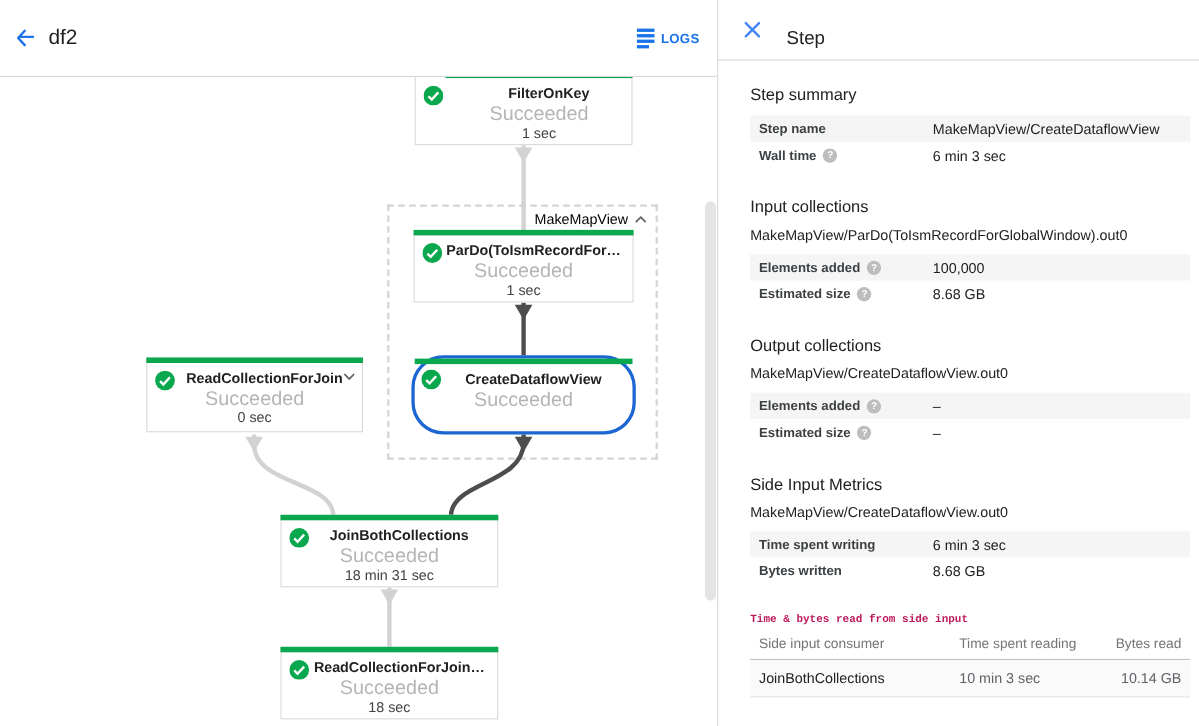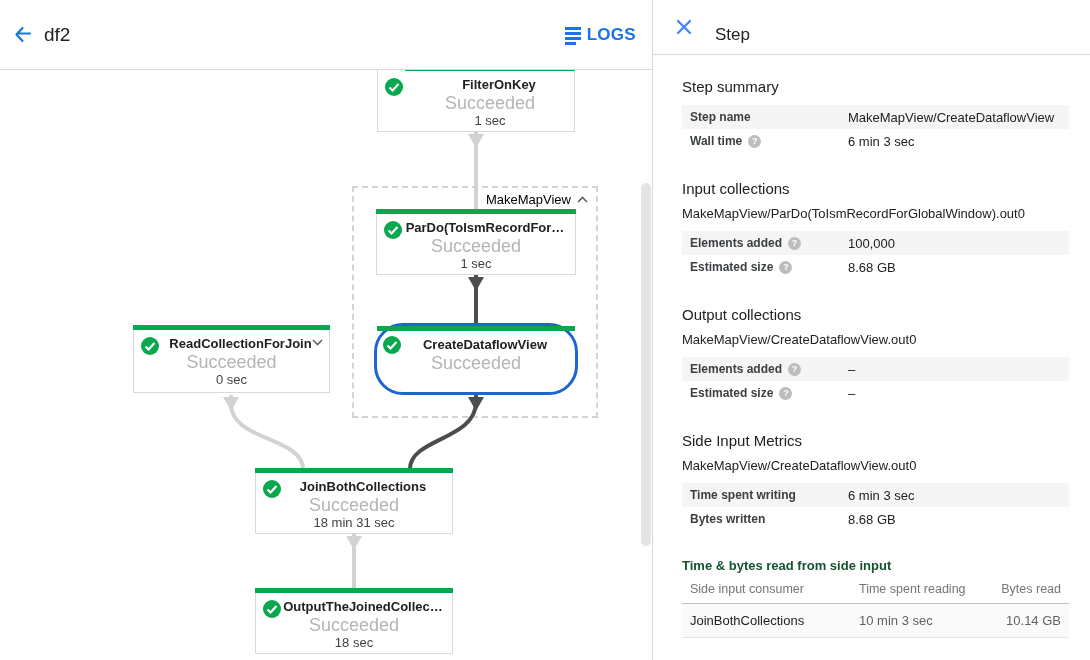--- a/index.html
+++ b/index.html
@@ -5,22 +5,22 @@
   * { margin:0; padding:0; box-sizing:border-box; }
   html,body { width:1090px; height:660px; overflow:hidden; background:#fff;
               font-family:"Liberation Sans", sans-serif; color:#212121; }
   #app { position:relative; width:1090px; height:660px; }
 
   
   .lheader { position:absolute; left:0; top:0; width:652px; height:70px; background:#fff;
              border-bottom:1px solid var(--border); display:flex; align-items:center; z-index:6; }
   .back-btn { width:24px; height:24px; margin-left:10px; cursor:pointer; display:flex; align-items:center; justify-content:center; }
   .job-title { margin-left:10px; font-size:19px; color:#212121; }
-  .logs-btn { position:absolute; right:16px; display:flex; align-items:flex-end; gap:6px;
-              color:var(--accent-blue); font-weight:bold; font-size:17px; letter-spacing:.3px; cursor:pointer; }
+  .logs-btn { position:absolute; right:16px; display:flex; align-items:center; gap:6px;
+              color:var(--accent-blue); font-weight:bold; font-size:12px; letter-spacing:.3px; cursor:pointer; }
   .logs-icon { display:flex; flex-direction:column; gap:2px; }
   .logs-icon i { display:block; height:3px; width:16px; background:var(--accent-blue); }
   .logs-icon i:last-child { width:11px; }
 
   .divider { position:absolute; left:652px; top:0; width:1px; height:660px; background:var(--border); z-index:7; }
 
   
   .graph { position:absolute; left:0; top:0; width:652px; height:660px; background:#fff; }
   .edges { position:absolute; left:0; top:0; z-index:2; }
   .edge-l { stroke:var(--edge-light); stroke-width:4; fill:none; }
@@ -48,35 +48,35 @@
 
   .vscroll { position:absolute; left:641px; top:183px; width:10px; height:363px;
              background:#e4e4e4; border-radius:5px; z-index:4; cursor:pointer; }
 
   
   .panel { position:absolute; left:653px; top:0; width:437px; height:660px; background:#fff; }
   .panel-header { height:55px; border-bottom:1px solid var(--border); display:flex; align-items:center; }
   .close-btn { margin-left:20px; width:22px; height:22px; display:flex; align-items:center; justify-content:center; cursor:pointer; }
   .panel-title { margin-left:20px; font-size:17px; color:#212121;margin-top:16px; }
 
-  .panel-content { padding:23px 21px 0 29px; }
+  .panel-content { padding:23px 8px 0 29px; }
   .section { margin-bottom:27px; }
   .sec-heading { font-size:15px; color:#202124; }
   .collection { font-size:13px; color:#202124; margin-top:9px; }
   .kvrows { margin-top:10px; }
   .kvrow { display:flex; align-items:center; height:24px; padding:0 8px; }
   .kvrow:nth-child(1) { background:var(--row-bg); }
   .kvlabel { width:158px; display:flex; align-items:center; gap:6px;
              font-size:12px; font-weight:bold; color:#3c4043; }
   .kvvalue { font-size:13px; color:#212121; }
   .help { width:13px; height:13px; border-radius:50%; background:#bdbdbd; color:#fff;
           font-size:9px; font-weight:bold; display:inline-flex; align-items:center; justify-content:center;
           cursor:pointer; flex:none; }
 
-  .tbl-heading { font-size:13px; font-weight:bold; color:#14532d; margin-bottom:2px; }
+  .tbl-heading { font-size:10px; font-weight:bold; color:#be185d; margin-bottom:2px;font-family:Liberation Mono, monospace; }
   .tbl-head { display:flex; align-items:flex-end; color:#757575; font-size:12.5px;
               padding:7px 8px; border-bottom:1px solid #c2c2c2; }
   .tbl-row { display:flex; align-items:center; font-size:13px; padding:9px 8px;
              background:#fafafa; border-bottom:1px solid #e4e4e4; }
   .c1 { flex:1; }
   .c2 { width:130px; }
   .c3 { width:72px; text-align:right; }
   .tbl-row .c1 { color:#212121; }
   .tbl-row .c2, .tbl-row .c3 { color:#5f6368; }
 </style>
@@ -166,21 +166,21 @@
       <div class="nstatus">Succeeded</div>
       <div class="ntime">18 min 31 sec</div>
     </div>
 
     <div class="node" style="left:255px; top:588px;">
       <div class="bar"></div>
       <svg class="check" viewBox="0 0 18 18">
         <circle cx="9" cy="9" r="9" fill="var(--green)"></circle>
         <polyline points="4.5,9.5 7.5,12.5 13.5,6" fill="none" stroke="#fff" stroke-width="2.2"></polyline>
       </svg>
-      <div class="ntitle">OutputTheJoinedCollec…</div>
+      <div class="ntitle">ReadCollectionForJoin…</div>
       <div class="nstatus">Succeeded</div>
       <div class="ntime">18 sec</div>
     </div>
 
     <div class="vscroll"></div>
   </div>
 
   <div class="lheader">
     <div class="back-btn">
       <svg width="20" height="20" viewBox="0 0 20 20">

